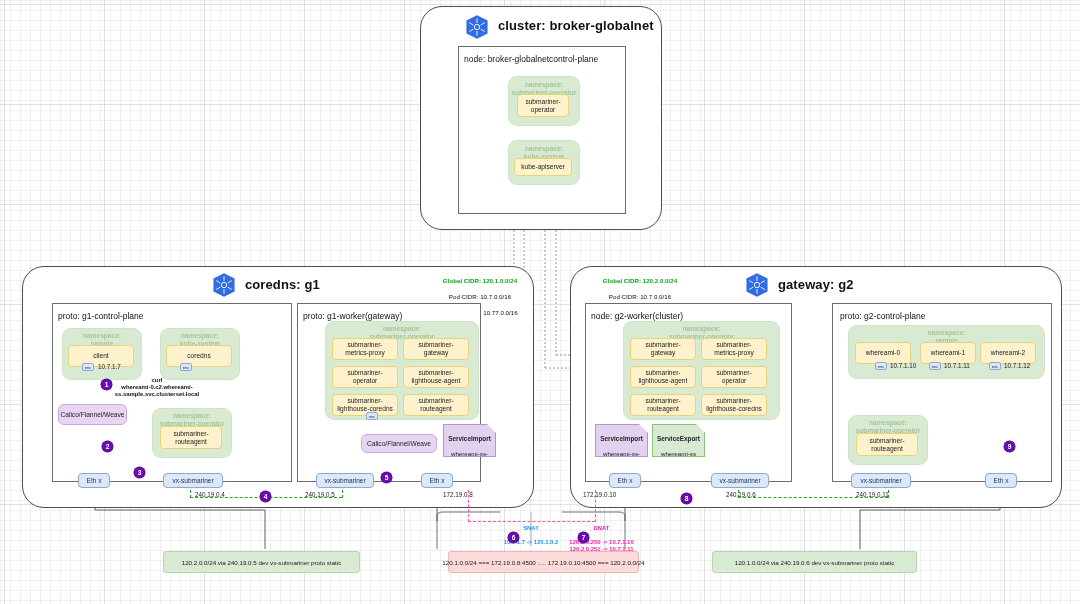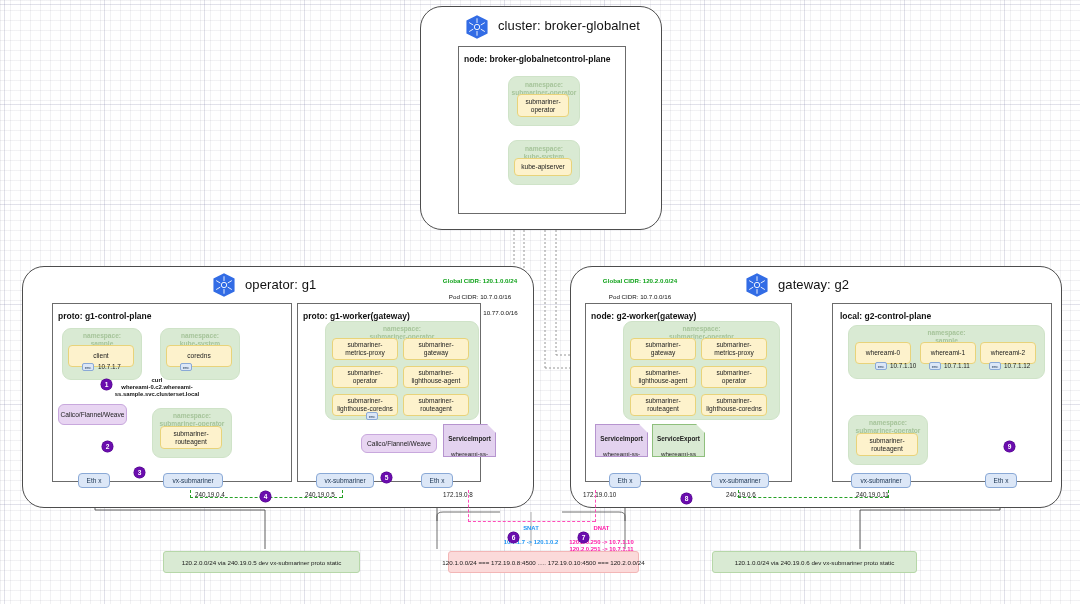--- a/index.html
+++ b/index.html
@@ -19,31 +19,31 @@
       linear-gradient(to bottom, rgba(120,120,160,.22) 1px, transparent 1px);
     background-size:10px 10px,10px 10px,100px 100px,100px 100px;
     background-position:0 0,0 0,4px 4px,4px 4px;
   }
   
   .cluster{
     position:absolute;border:1.2px solid #4d4d4d;border-radius:22px;
     background:#ffffff;
   }
   .cluster-title{
-    position:absolute;font-weight:normal;font-size:13px;color:#111;
+    position:absolute;font-weight:bold;font-size:13px;color:#111;
     white-space:nowrap;letter-spacing:.1px;
   }
   
   .k8s{position:absolute;width:26px;height:26px;}
   
   .node{
     position:absolute;border:1px solid #6b6b6b;background:#fff;
   }
   .node-title{
-    position:absolute;font-weight:bold;font-size:8.5px;color:#111;white-space:nowrap;
+    position:absolute;font-weight:normal;font-size:8.5px;color:#111;white-space:nowrap;
   }
   
   .ns{
     position:absolute;background:#d9ead3;border:1px solid #cfe3c8;border-radius:9px;
   }
   .ns-label{
     position:absolute;text-align:center;width:100%;left:0;
     color:#a6c49a;font-size:6.6px;line-height:7.6px;font-weight:bold;
     white-space:pre-line;
   }
@@ -225,21 +225,21 @@
 <div class="cluster" style="left:22px;top:266px;width:510px;height:240px;"></div>
 <div class="k8s" style="left:211px;top:272px;">
   <svg viewBox="0 0 32 32" width="26" height="26">
     <polygon points="16,1.5 29,8 29,24 16,30.5 3,24 3,8" fill="#326ce5"></polygon>
     <g fill="#fff" stroke="#fff" stroke-width="1.1">
       <circle cx="16" cy="16" r="3.3" fill="none"></circle>
       <path d="M16 5.3 L16 11 M16 21 L16 26.7 M6.4 10.6 L11.4 13.6 M20.6 18.6 L25.6 21.6 M6.4 21.6 L11.4 18.6 M20.6 13.6 L25.6 10.6"></path>
     </g>
   </svg>
 </div>
-<div class="cluster-title" style="left:245px;top:277px;">operator: g1</div>
+<div class="cluster-title" style="left:245px;top:277px;">coredns: g1</div>
 
 <div class="cidr" style="left:420px;top:269px;width:120px;">
   <span class="g">Global CIDR: 120.1.0.0/24</span><br>
   <span>Pod CIDR: 10.7.0.0/16</span><br>
   <span>Service CIDR: 10.77.0.0/16</span>
 </div>
 
 <div class="node" style="left:52px;top:303px;width:238px;height:177px;"></div>
 <div class="node-title" style="left:58px;top:311px;">proto: g1-control-plane</div>
 
@@ -321,21 +321,21 @@
 </div>
 <div class="cluster-title" style="left:778px;top:277px;">gateway: g2</div>
 
 <div class="cidr" style="left:580px;top:269px;width:120px;">
   <span class="g">Global CIDR: 120.2.0.0/24</span><br>
   <span>Pod CIDR: 10.7.0.0/16</span><br>
   <span>Service CIDR: 10.77.0.0/16</span>
 </div>
 
 <div class="node" style="left:585px;top:303px;width:205px;height:177px;"></div>
-<div class="node-title" style="left:591px;top:311px;">node: g2-worker(gateway)</div>
+<div class="node-title" style="left:591px;top:311px;">node: g2-worker(cluster)</div>
 
 <div class="ns" style="left:623px;top:321px;width:155px;height:97px;">
   <div class="ns-label" style="top:3px;">namespace:
 submariner-operator</div>
 </div>
 <div class="pod" style="left:630px;top:338px;width:66px;height:22px;">submariner-
 gateway</div>
 <div class="pod" style="left:701px;top:338px;width:66px;height:22px;">submariner-
 metrics-proxy</div>
 <div class="pod" style="left:630px;top:366px;width:66px;height:22px;">submariner-
@@ -356,21 +356,21 @@
   <b>ServiceExport</b><br>
   <span>whereami-ss</span>
 </div>
 
 <div class="iface" style="left:609px;top:473px;width:32px;height:15px;">Eth x</div>
 <div class="ip" style="left:583px;top:491px;">172.19.0.10</div>
 <div class="iface" style="left:711px;top:473px;width:58px;height:15px;">vx-submariner</div>
 <div class="ip" style="left:726px;top:491px;">240.19.0.6</div>
 
 <div class="node" style="left:832px;top:303px;width:218px;height:177px;"></div>
-<div class="node-title" style="left:840px;top:311px;">local: g2-control-plane</div>
+<div class="node-title" style="left:840px;top:311px;">proto: g2-control-plane</div>
 
 <div class="ns" style="left:848px;top:325px;width:195px;height:52px;">
   <div class="ns-label" style="top:3px;">namespace:
 sample</div>
 </div>
 <div class="pod" style="left:855px;top:342px;width:56px;height:22px;">whereami-0</div>
 <div class="enc" style="left:875px;top:362px;width:12px;height:8px;">enc</div>
 <div class="ip" style="left:890px;top:362px;">10.7.1.10</div>
 
 <div class="pod" style="left:920px;top:342px;width:56px;height:22px;">whereami-1</div>

